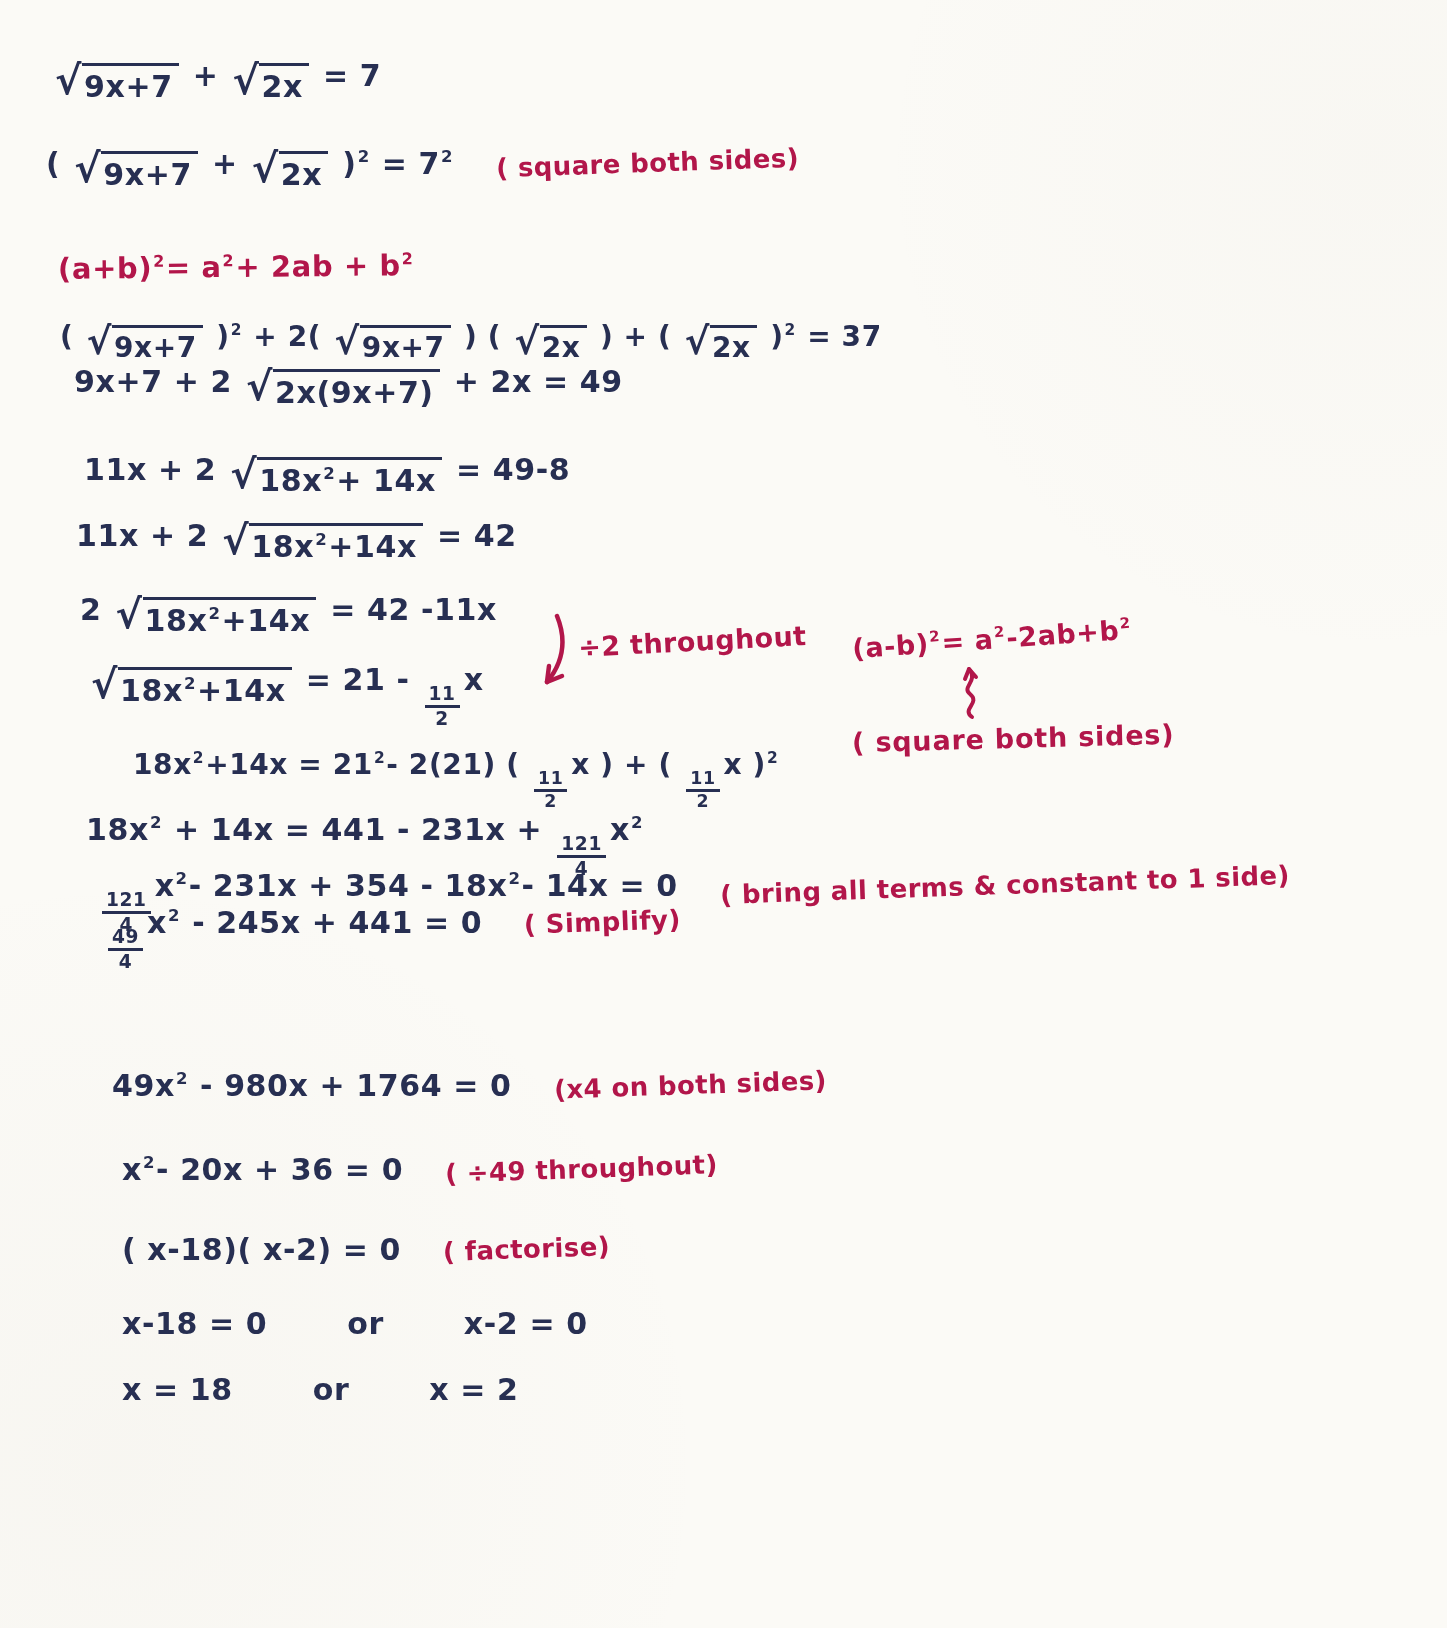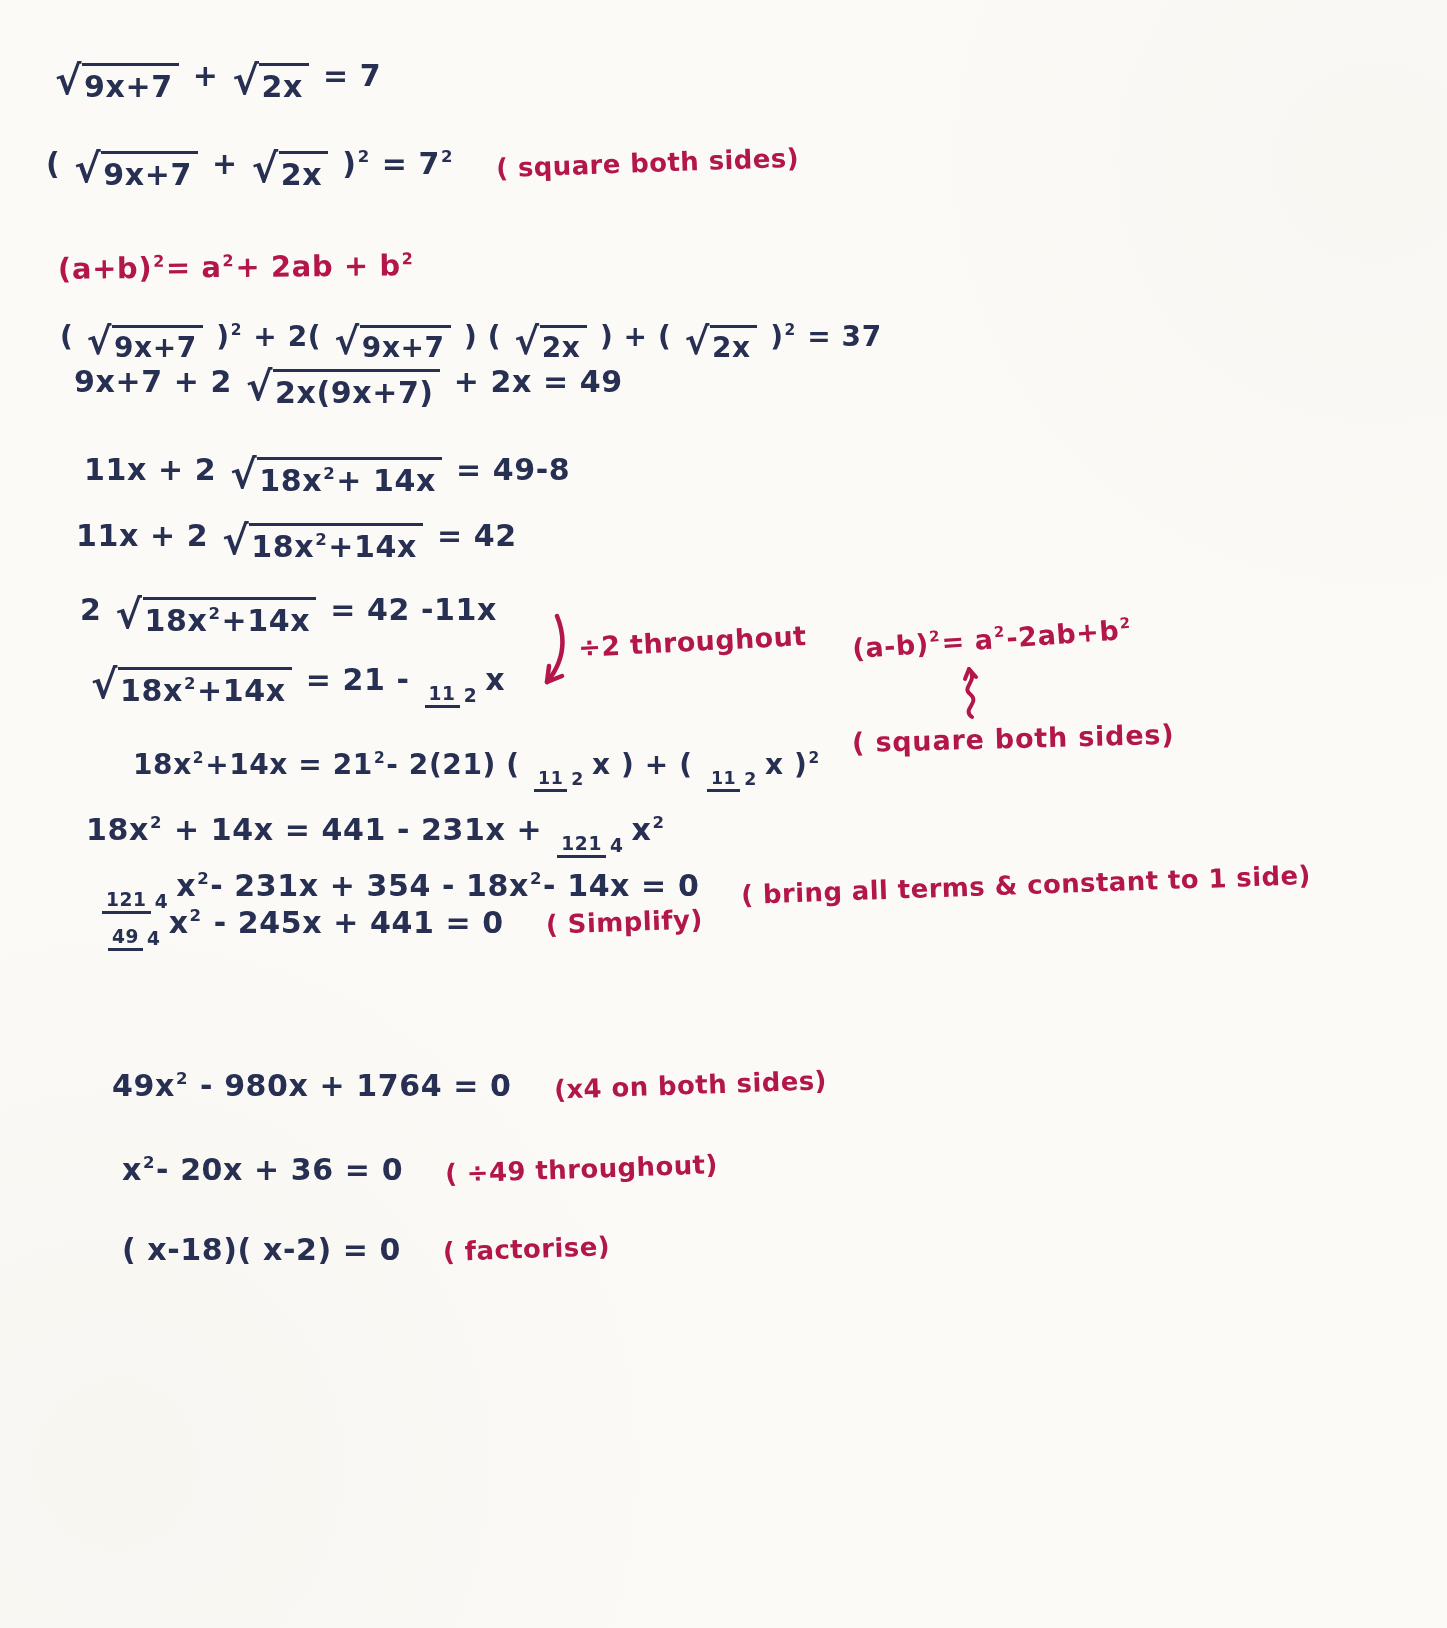--- a/index.html
+++ b/index.html
@@ -51,21 +51,21 @@
     line-height:0.85;
     transform:translateY(1px);
   }
   .sqrt .body{
     border-top:3px solid currentColor;
     padding:3px 6px 0 2px;
     margin-top:0;
   }
   .frac{
     display:inline-flex;
-    flex-direction:row;
+    flex-direction:column;
     align-items:center;
     font-size:0.62em;
     line-height:1.15;
     vertical-align:-0.55em;
     margin:0 4px;
   }
   .frac .num{padding:0 4px;border-bottom:3px solid currentColor;}
   .frac .den{padding:0 4px;}
   .gap{display:inline-block;width:80px;}
   .annot{
@@ -264,15 +264,21 @@
   </div>
 
   <div class="line l15">
     <span class="math"><span class="tk">x</span><span class="sup">2</span><span class="tk">- 20x +  36 = 0</span></span><span class="annot">( ÷49 throughout)</span>
   </div>
 
   <div class="line l16">
     <span class="math"><span class="tk">( x-18)( x-2) = 0</span></span><span class="annot">( factorise)</span>
   </div>
 
-
+  <div class="line l17">
+    <span class="math"><span class="tk">x-18 = 0</span><span class="gap"></span><span class="tk">or</span><span class="gap"></span><span class="tk">x-2 = 0</span></span>
+  </div>
+
+  <div class="line l18">
+    <span class="math"><span class="tk">x = 18</span><span class="gap"></span><span class="tk">or</span><span class="gap"></span><span class="tk">x = 2</span></span>
+  </div>
 
 </div>
 
 </body></html>

